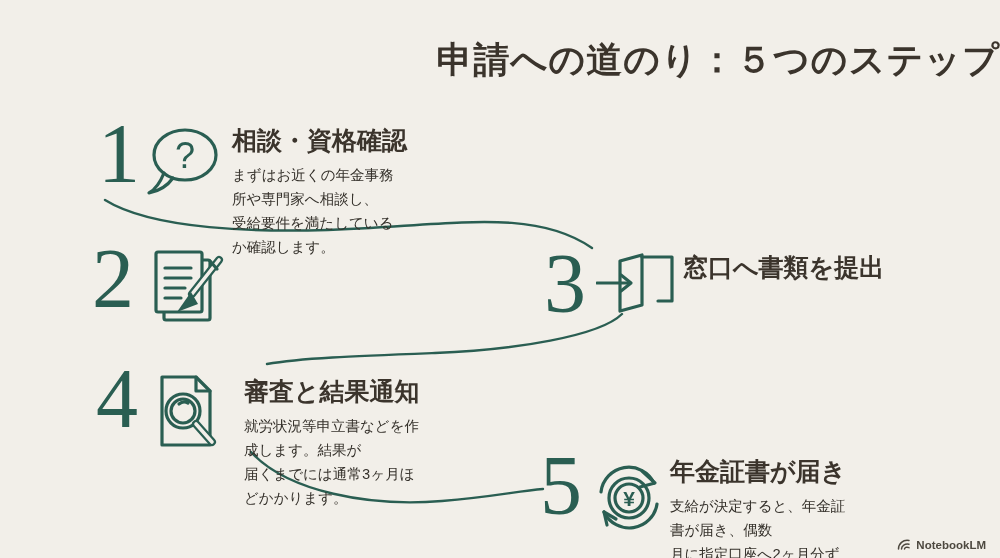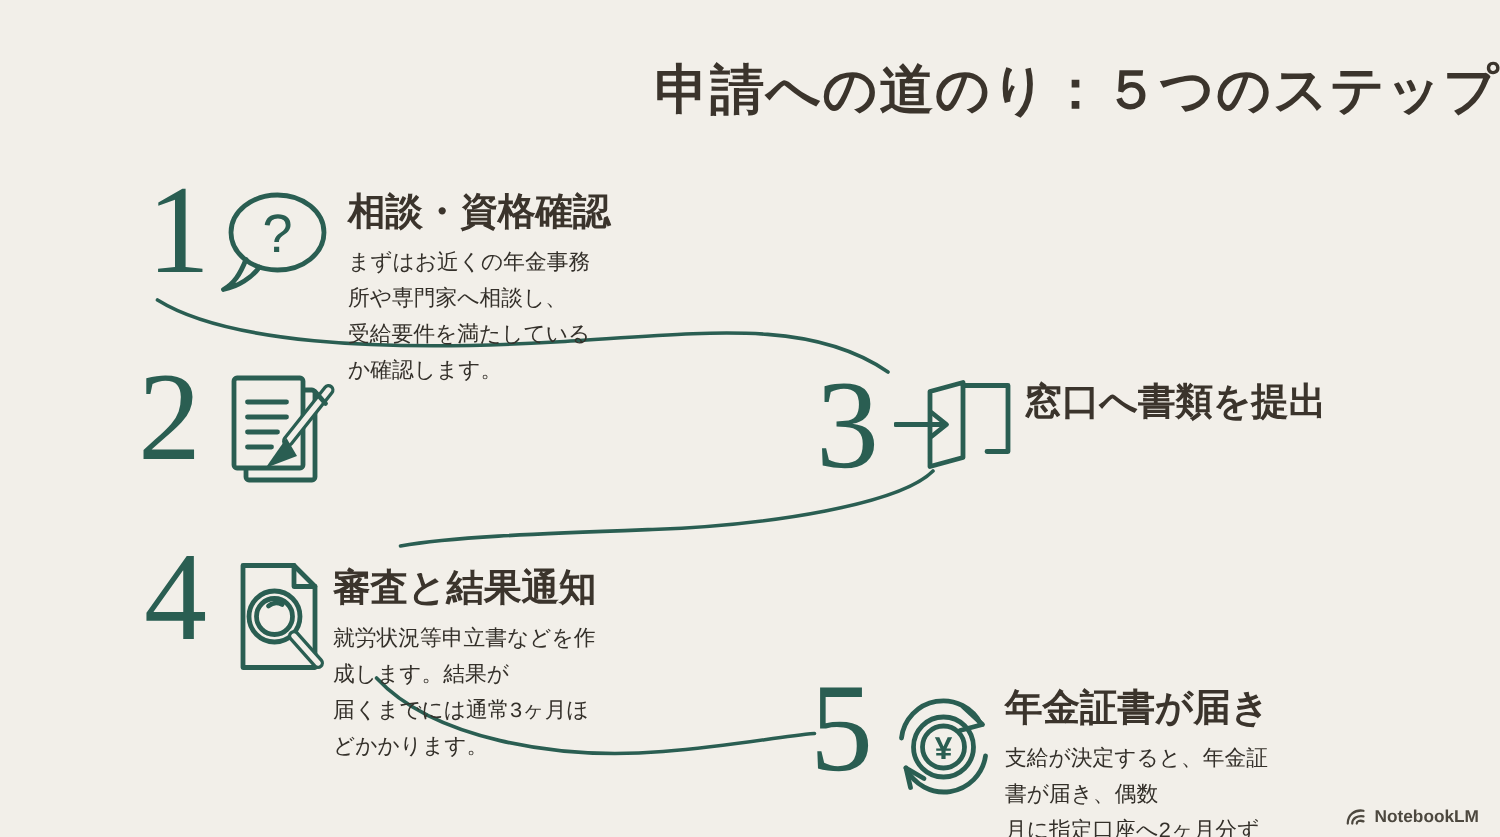--- a/index.html
+++ b/index.html
@@ -44,21 +44,21 @@
   .s1 .icon{left:146px;top:127px;}
   .s1 .txt{left:232px;top:124px;}
   .s2 .num{left:92px;top:237px;}
   .s2 .icon{left:150px;top:248px;}
   .s2 .txt{left:238px;top:246px;}
   .s3 .num{left:544px;top:242px;}
   .s3 .icon{left:596px;top:251px;}
   .s3 .txt{left:683px;top:251px;}
   .s4 .num{left:96px;top:357px;}
   .s4 .icon{left:158px;top:373px;}
-  .s4 .txt{left:222px;top:375px;}
+  .s4 .txt{left:244px;top:375px;}
   .s5 .num{left:540px;top:444px;}
   .s5 .icon{left:592px;top:457px;}
   .s5 .txt{left:670px;top:455px;}
   .footer{
     position:absolute;right:14px;bottom:7px;
     display:flex;align-items:center;gap:4px;
     color:var(--footer);font-size:11.5px;font-weight:bold;
   }
   .footer svg{display:block;}
   .footer svg path{fill:none;stroke:var(--footer);stroke-width:1.5;stroke-linecap:round;}

